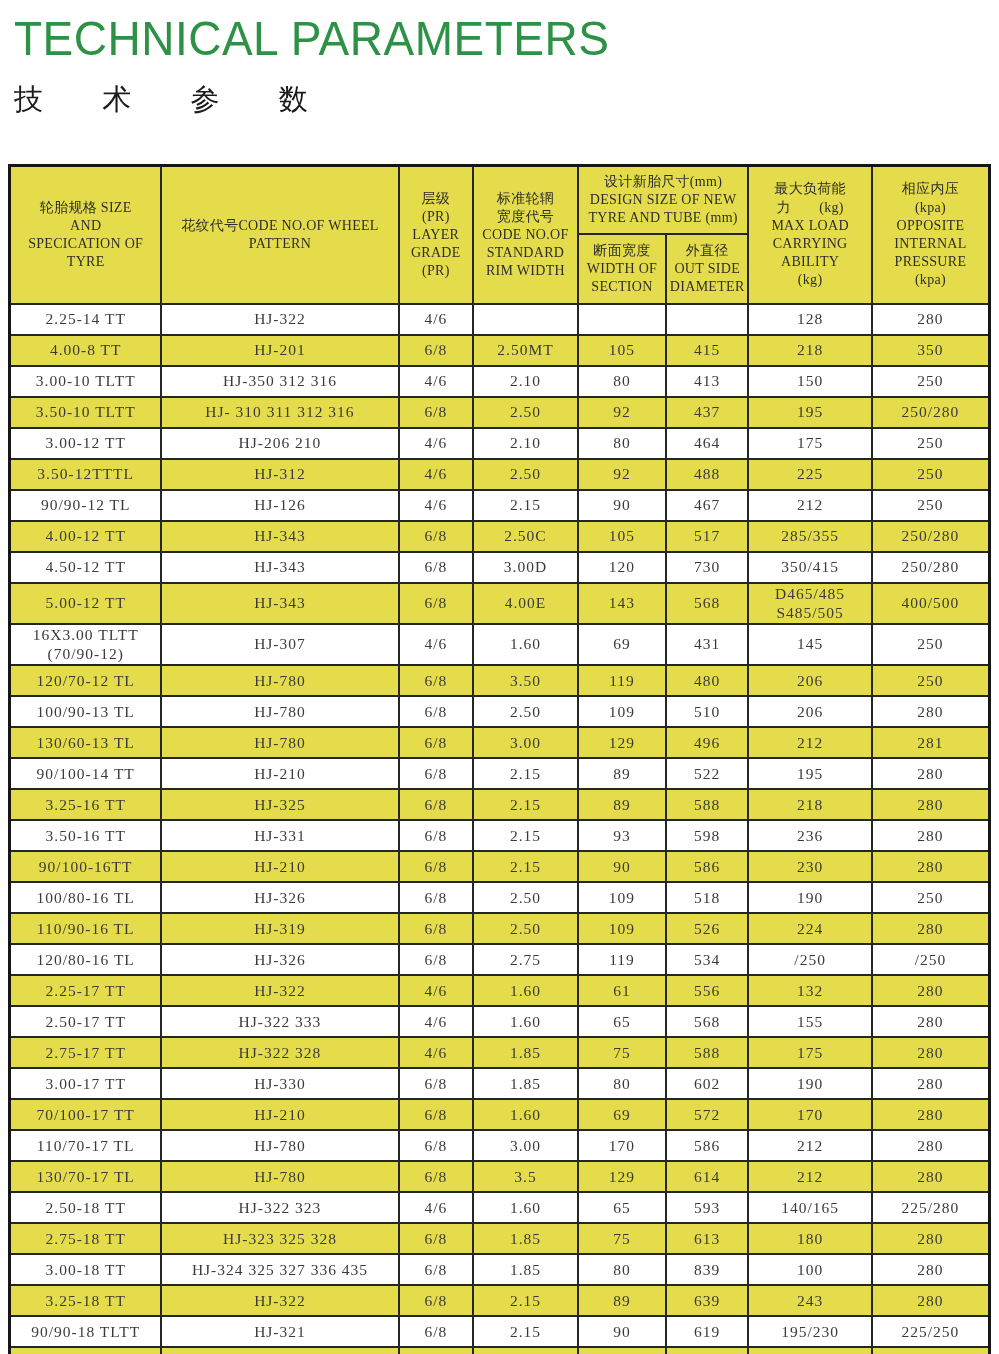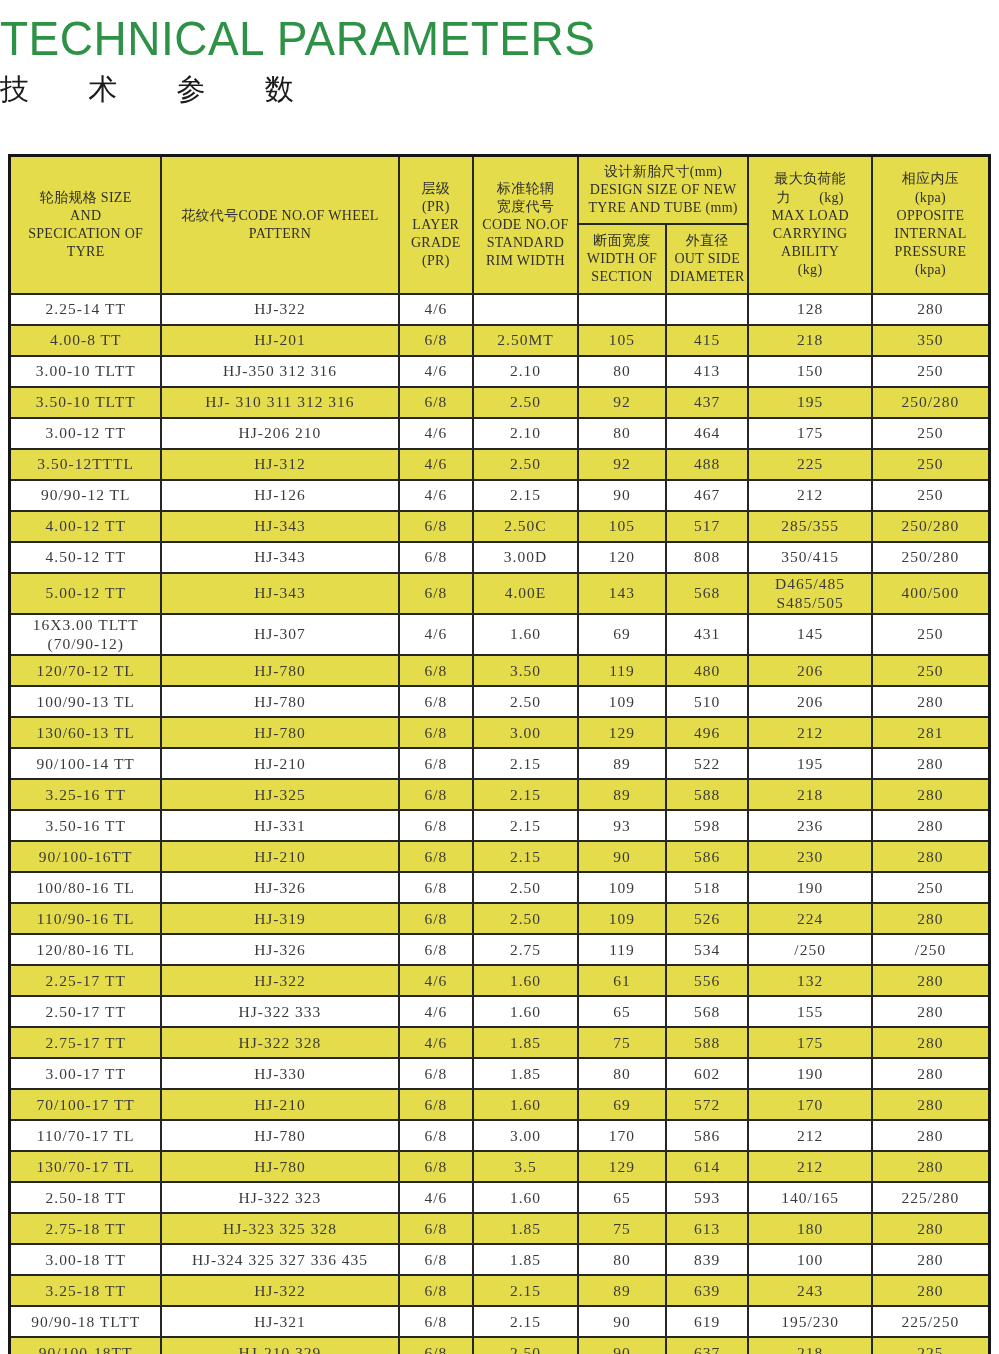--- a/index.html
+++ b/index.html
@@ -9,34 +9,35 @@
     width: 999px;
   }
   .page {
     width: 999px;
     min-height: 1354px;
     box-sizing: border-box;
     padding-top: 14px;
     font-family: "Liberation Serif", serif;
   }
   .header-block {
+    padding-left: 14px;
   }
   .page-title {
     margin: 0;
     font-family: "Liberation Sans", sans-serif;
     font-weight: normal;
     font-size: 46px;
     line-height: 1.0;
     letter-spacing: 0.5px;
     color: var(--title-green, #2D9146);
     transform: scaleY(1.04);
     transform-origin: left top;
   }
   .page-subtitle {
-    margin-top: 10px;
+    margin-top: 20px;
     font-size: 29px;
     letter-spacing: 26px;
     color: #1b1b1b;
     font-family: "Liberation Serif", serif;
   }
   table.params {
     border-collapse: collapse;
     table-layout: fixed;
     width: 983px;
     margin: 44px 0 0 8px;
@@ -222,21 +223,21 @@
           <td>517</td>
           <td>285/355</td>
           <td>250/280</td>
         </tr>
         <tr class="white">
           <td>4.50-12 TT</td>
           <td>HJ-343</td>
           <td>6/8</td>
           <td>3.00D</td>
           <td>120</td>
-          <td>808</td>
+          <td>730</td>
           <td>350/415</td>
           <td>250/280</td>
         </tr>
         <tr class="yellow">
           <td>5.00-12 TT</td>
           <td>HJ-343</td>
           <td>6/8</td>
           <td>4.00E</td>
           <td>143</td>
           <td>568</td>

